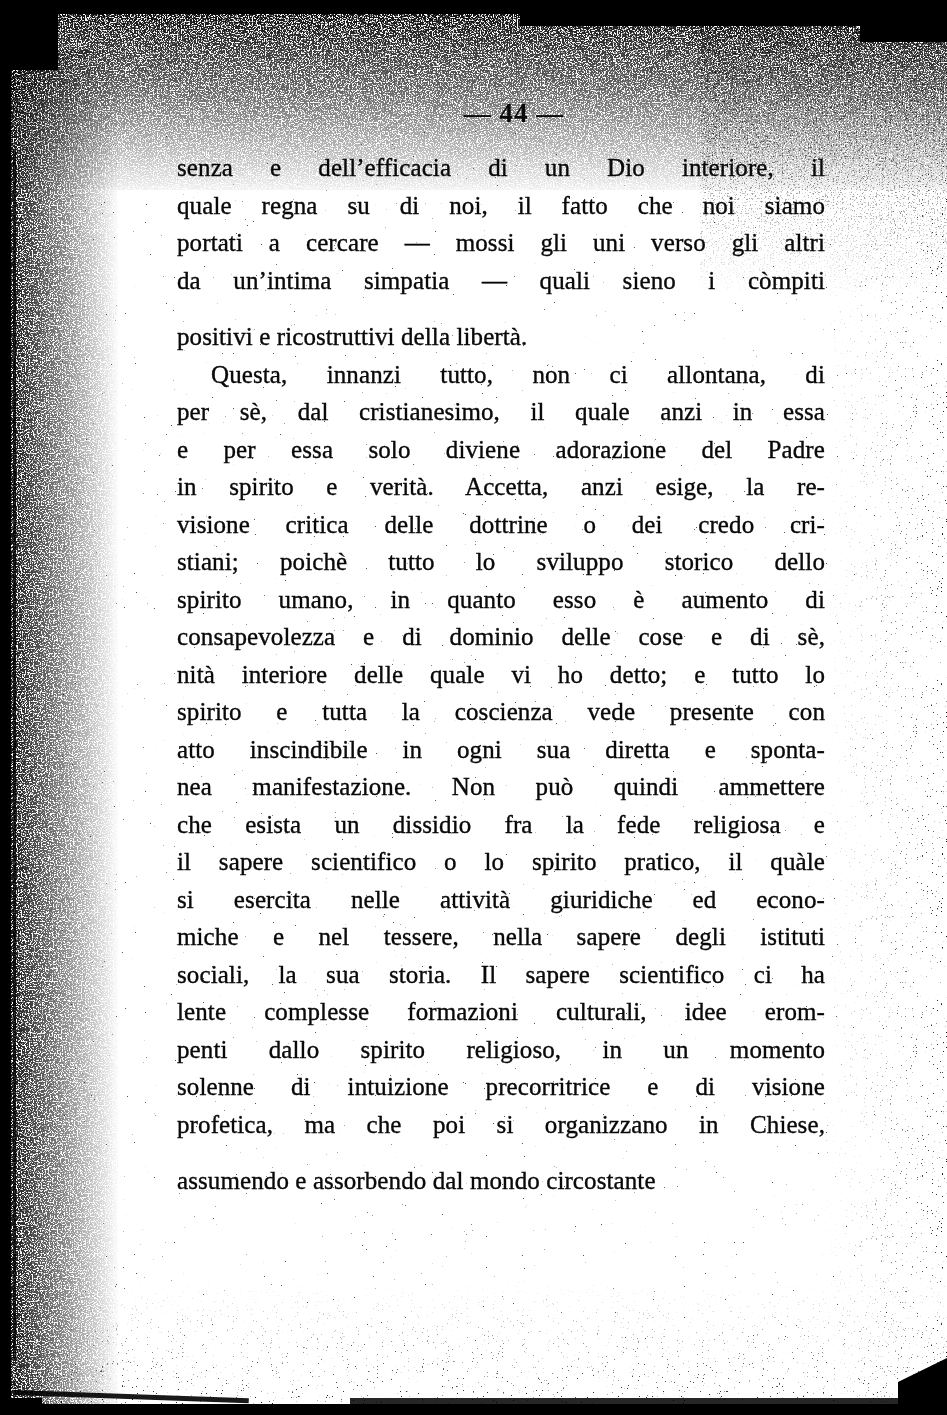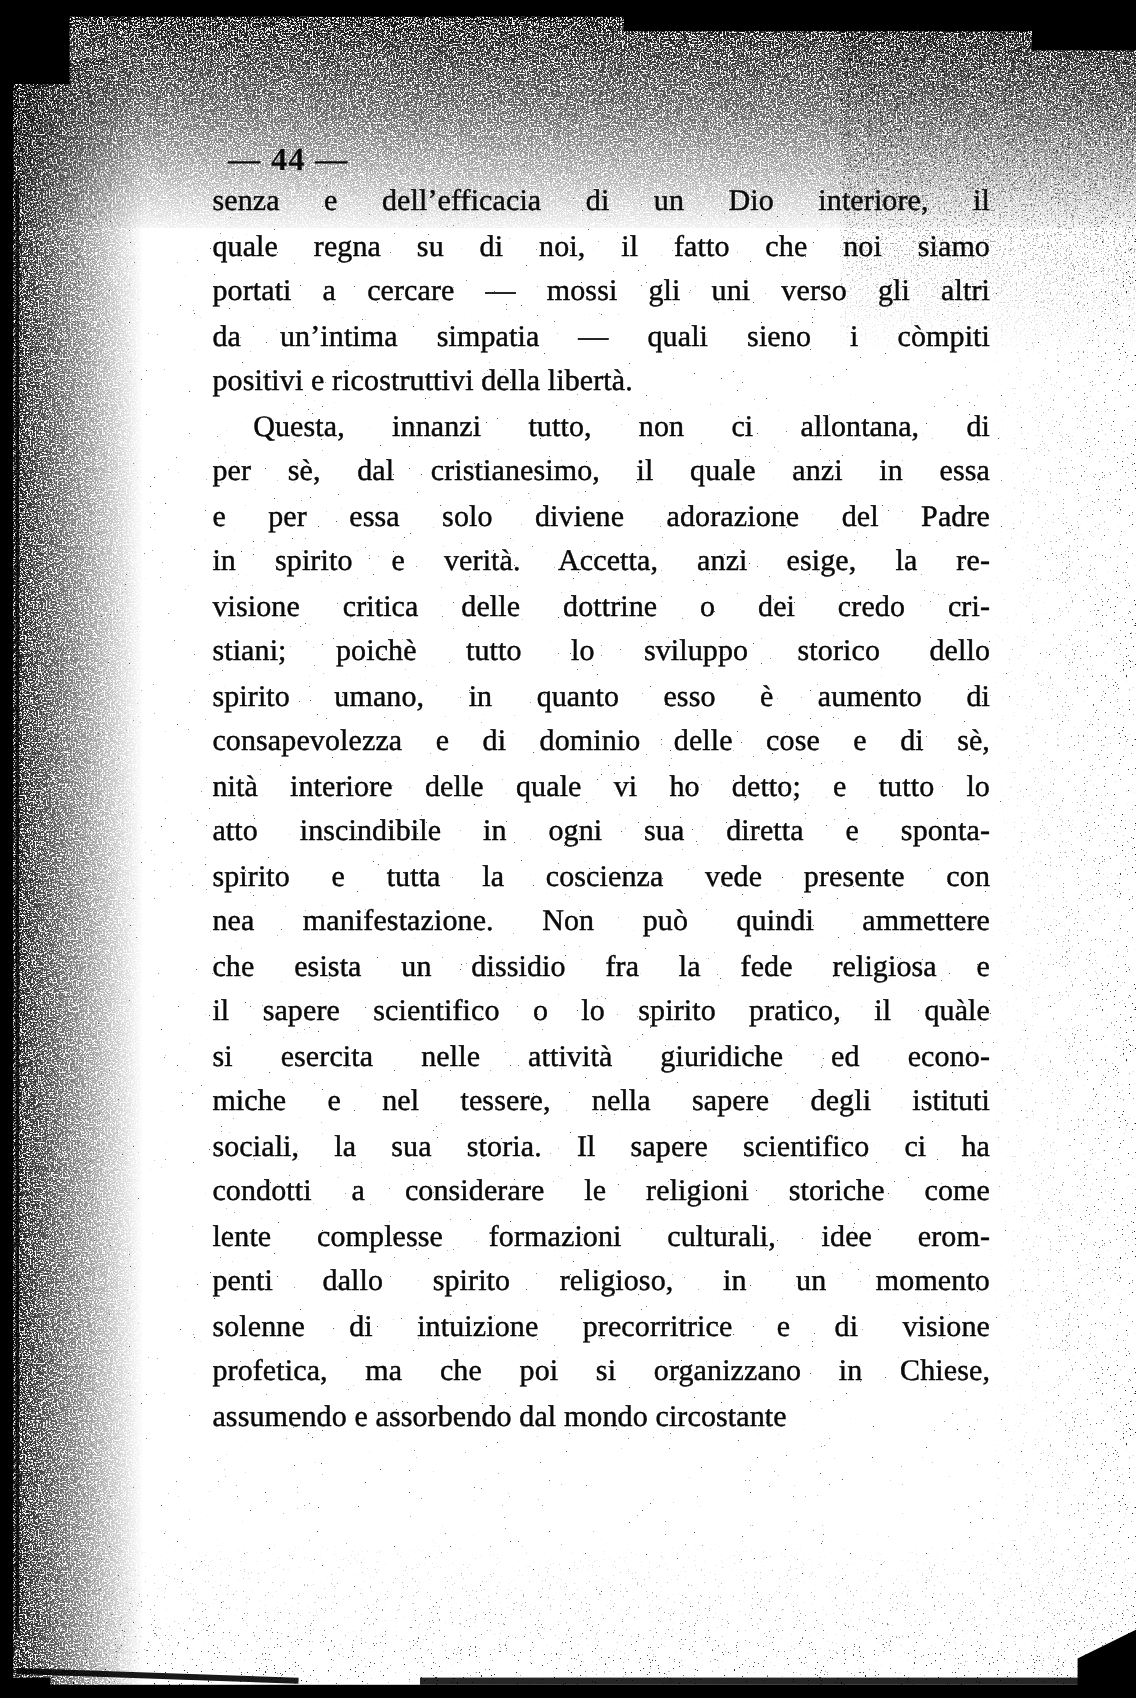--- a/index.html
+++ b/index.html
@@ -23,25 +23,24 @@
     inset: 0;
     z-index: 1;
     pointer-events: none;
   }
   .page-number {
     position: absolute;
     z-index: 2;
     top: 98px;
     left: 190px;
     width: 648px;
-    text-align: left;
+    text-align: center;
     font-size: 27px;
     font-weight: bold;
     letter-spacing: 1px;
-    margin-top: 20px;
   }
   .text-block {
     position: absolute;
     z-index: 2;
     top: 149px;
     left: 177px;
     width: 648px;
     font-size: 25px;
     line-height: 37.5px;
     letter-spacing: 0.1px;
@@ -50,20 +49,21 @@
   .paragraph { margin: 0; }
   .line {
     text-align: justify;
     text-align-last: justify;
     white-space: normal;
     height: 37.5px;
     overflow: visible;
   }
   .line.last {
     text-align-last: left;
+    margin-top: 19px;
   }
   #para-1 .line:first-child {
     text-indent: 34px;
   }
 </style>
 </head>
 <body>
 
 <div class="page">
 
@@ -157,29 +157,28 @@
     <div class="paragraph" id="para-1">
         <div class="line">Questa, innanzi tutto, non ci allontana, di</div>
         <div class="line">per sè, dal cristianesimo, il quale anzi in essa</div>
         <div class="line">e per essa solo diviene adorazione del Padre</div>
         <div class="line">in spirito e verità. Accetta, anzi esige, la re-</div>
         <div class="line">visione critica delle dottrine o dei credo cri-</div>
         <div class="line">stiani; poichè tutto lo sviluppo storico dello</div>
         <div class="line">spirito umano, in quanto esso è aumento di</div>
         <div class="line">consapevolezza e di dominio delle cose e di sè,</div>
         <div class="line">nità interiore delle quale vi ho detto; e tutto lo</div>
+        <div class="line">spirito e tutta la coscienza vede presente con</div>
         <div class="line">atto inscindibile in ogni sua diretta e sponta-</div>
-        <div class="line">spirito e tutta la coscienza vede presente con</div>
         <div class="line">nea manifestazione. Non può quindi ammettere</div>
         <div class="line">che esista un dissidio fra la fede religiosa e</div>
         <div class="line">il sapere scientifico o lo spirito pratico, il quàle</div>
         <div class="line">si esercita nelle attività giuridiche ed econo-</div>
         <div class="line">miche e nel tessere, nella sapere degli istituti</div>
         <div class="line">sociali, la sua storia. Il sapere scientifico ci ha</div>
-        <div class="line">condotti a considerare le religioni storiche come</div>
         <div class="line">lente complesse formazioni culturali, idee erom-</div>
         <div class="line">penti dallo spirito religioso, in un momento</div>
         <div class="line">solenne di intuizione precorritrice e di visione</div>
         <div class="line">profetica, ma che poi si organizzano in Chiese,</div>
         <div class="line last">assumendo e assorbendo dal mondo circostante</div>
       </div>
   </div>
 
 </div>
 

